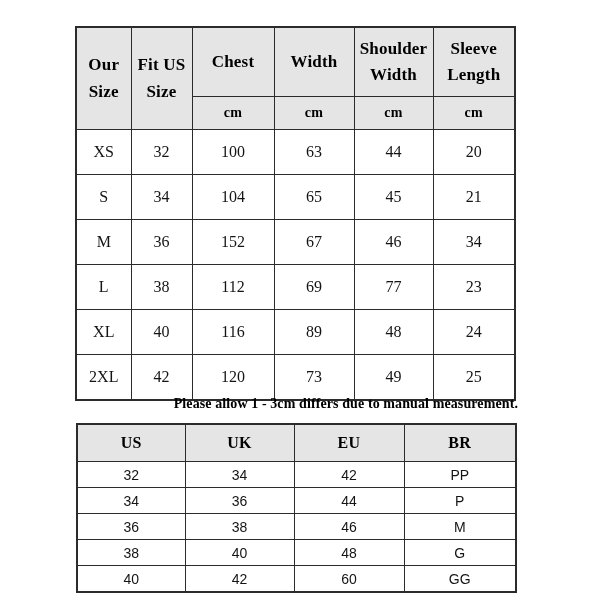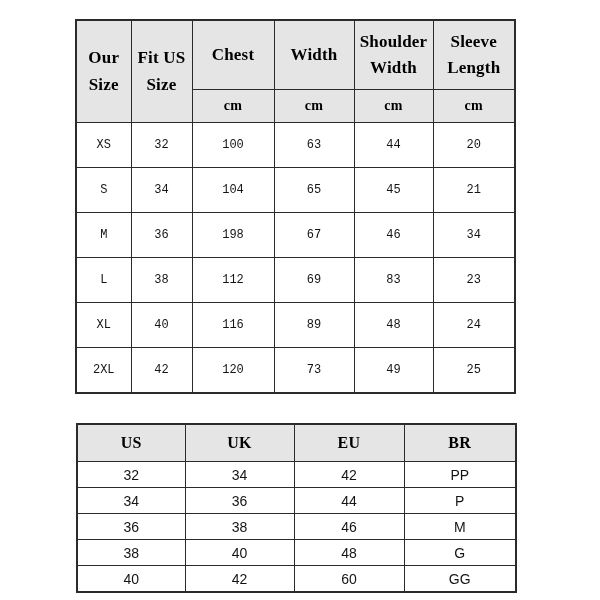--- a/index.html
+++ b/index.html
@@ -29,43 +29,43 @@
     overflow: hidden;
   }
   table.size-table, table.conv-table {
     border: 2px solid #2b2b2b;
   }
 
   
   .size-table {
     position: absolute;
     left: 75px;
-    top: 19px;
+    top: 26px;
     width: 439px;
   }
   .size-table th {
     background: #e5e5e5;
     font-family: "Liberation Serif", serif;
     font-weight: bold;
     color: #000000;
     letter-spacing: 0.2px;
   }
   .size-table .main-header th {
     height: 68px;
     font-size: 17px;
     line-height: 1.55;
   }
   .size-table .unit-row th {
     height: 32px;
     font-size: 14px;
   }
   .size-table tbody td {
     height: 44px;
-    font-family: Liberation Mono, monospace;
-    font-size: 12px;
+    font-family: Liberation Serif, serif;
+    font-size: 16px;
     color: #141414;
   }
 
   
   .note {
     position: absolute;
     top: 396px;
     right: 82px;
     width: 460px;
     text-align: right;
@@ -143,31 +143,31 @@
           <td>S</td>
           <td>34</td>
           <td>104</td>
           <td>65</td>
           <td>45</td>
           <td>21</td>
         </tr>
         <tr>
           <td>M</td>
           <td>36</td>
-          <td>198</td>
+          <td>152</td>
           <td>67</td>
           <td>46</td>
           <td>34</td>
         </tr>
         <tr>
           <td>L</td>
           <td>38</td>
           <td>112</td>
           <td>69</td>
-          <td>83</td>
+          <td>77</td>
           <td>23</td>
         </tr>
         <tr>
           <td>XL</td>
           <td>40</td>
           <td>116</td>
           <td>89</td>
           <td>48</td>
           <td>24</td>
         </tr>
@@ -175,20 +175,21 @@
           <td>2XL</td>
           <td>42</td>
           <td>120</td>
           <td>73</td>
           <td>49</td>
           <td>25</td>
         </tr>
       </tbody>
   </table>
 
+  <div class="note">Please allow 1 - 3cm differs due to manual measurement.</div>
 
   <table class="conv-table">
     <colgroup>
       <col style="width:108px">
       <col style="width:109px">
       <col style="width:110px">
       <col style="width:112px">
     </colgroup>
     <thead>
       <tr>

